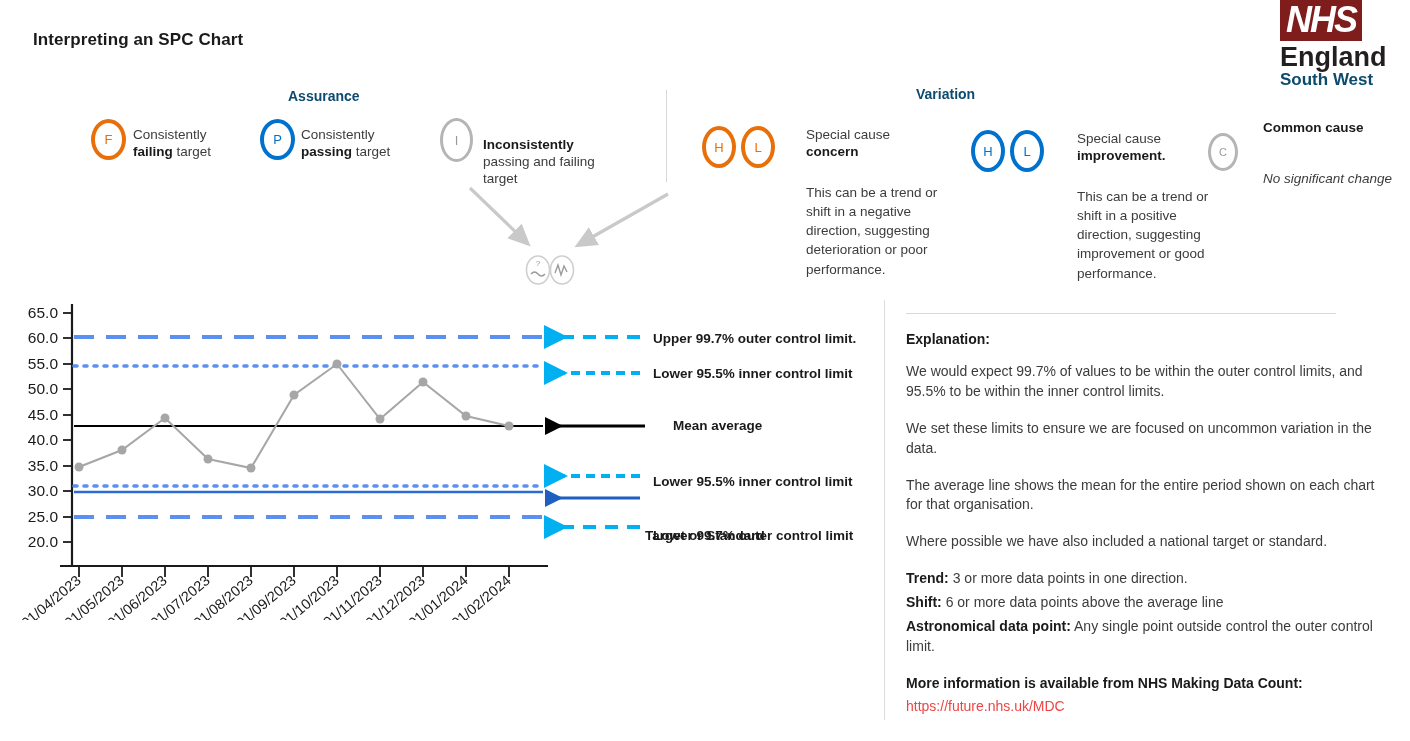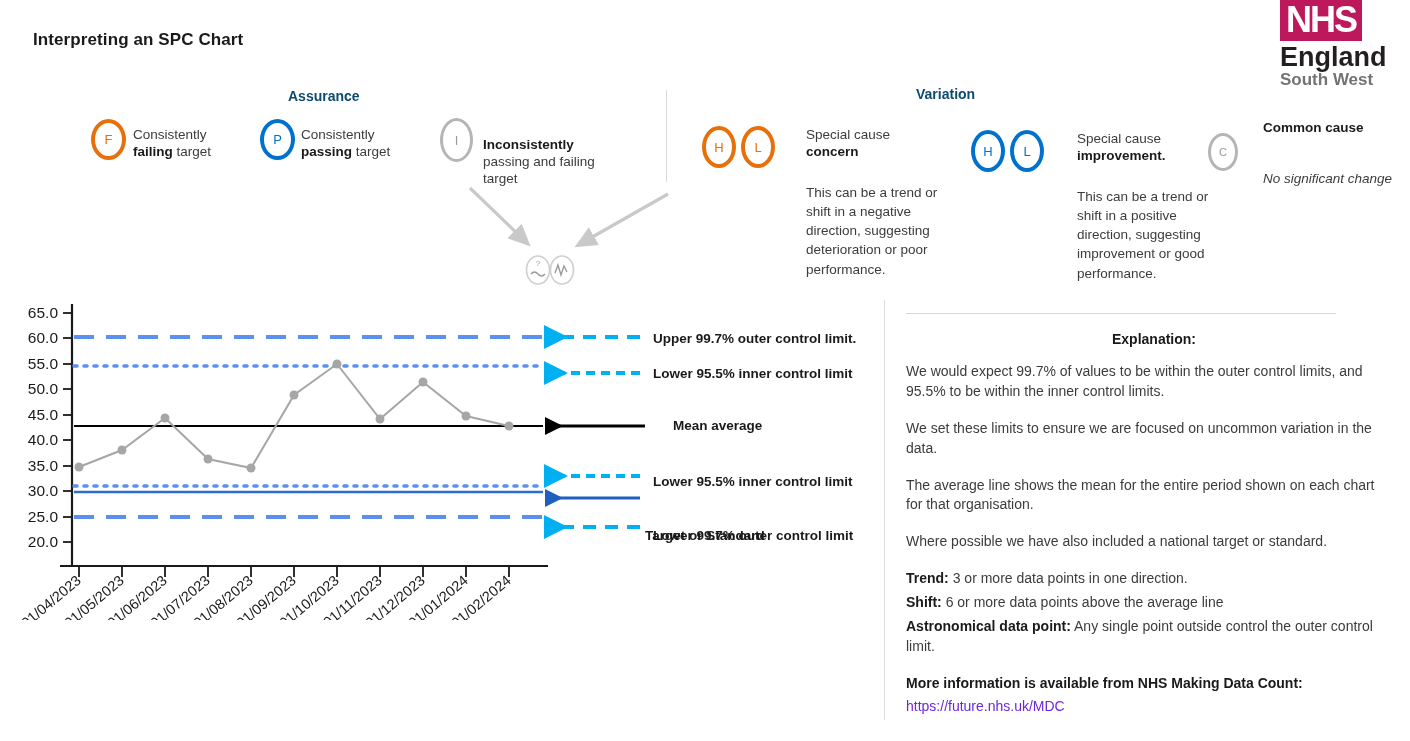--- a/index.html
+++ b/index.html
@@ -13,29 +13,29 @@
   
   .title{
     position:absolute;left:33px;top:30px;
     font-size:17px;font-weight:bold;color:#1a1a1a;
     letter-spacing:.1px;
   }
 
   
   .nhs-logo{position:absolute;right:0px;top:0px;width:130px;text-align:left;}
   .nhs-box{
-    background:#be185d;color:#ffffff;display:inline-block;
+    background:#7f1d1d;color:#ffffff;display:inline-block;
     padding:2px 6px 3px 6px;
-    font-size:36px;font-weight:bold;
+    font-size:36px;font-weight:bold;font-style:italic;
     letter-spacing:-2px;line-height:1;
     font-family:"Liberation Sans", sans-serif;
     text-align:right;
   }
   .nhs-england{font-size:27px;font-weight:bold;color:#231f20;line-height:1.05;margin-top:2px;}
-  .nhs-sw{font-size:17px;font-weight:bold;color:#737373;line-height:1.1;}
+  .nhs-sw{font-size:17px;font-weight:bold;color:#0c4a6e;line-height:1.1;}
 
   
   .sec-head{position:absolute;font-size:14px;font-weight:bold;color:#0c4a6e;}
   .divider-v{position:absolute;width:1px;background:#d9d9d9;}
 
   
   .badge{
     position:absolute;border-radius:50%;
     display:flex;align-items:center;justify-content:center;
     font-size:13px;font-weight:normal;box-sizing:border-box;
@@ -54,25 +54,25 @@
   
   .chart-wrap{position:absolute;left:0px;top:290px;width:600px;height:330px;}
   .chart-svg{position:absolute;left:0;top:0;}
 
   
   .callout{position:absolute;font-size:13.5px;font-weight:bold;color:#1a1a1a;line-height:1.25;}
 
   
   .expl{position:absolute;left:906px;top:313px;width:496px;}
   .expl .divider-h{height:1px;background:#d9d9d9;width:430px;margin-bottom:16px;}
-  .expl h4{margin:17px 0 15px 0;font-size:14px;font-weight:bold;color:#1a1a1a;text-align:center;}
+  .expl h4{margin:17px 0 15px 0;font-size:14px;font-weight:bold;color:#1a1a1a;}
   .expl p{margin:0 16px 17px 0;font-size:14px;line-height:1.42;color:#3c3c3c;}
   .expl p.tight{margin-bottom:4px;}
   .expl b{color:#1a1a1a;}
-  .expl .url{font-size:14px;color:#6d28d9;}
+  .expl .url{font-size:14px;color:#ef4444;}
   .panel-divider{position:absolute;left:884px;top:300px;width:1px;height:420px;background:#dcdcdc;}
 </style>
 </head>
 <body>
 
 <div class="page">
 
   <div class="title">Interpreting an SPC Chart</div>
 
   <div class="nhs-logo">

